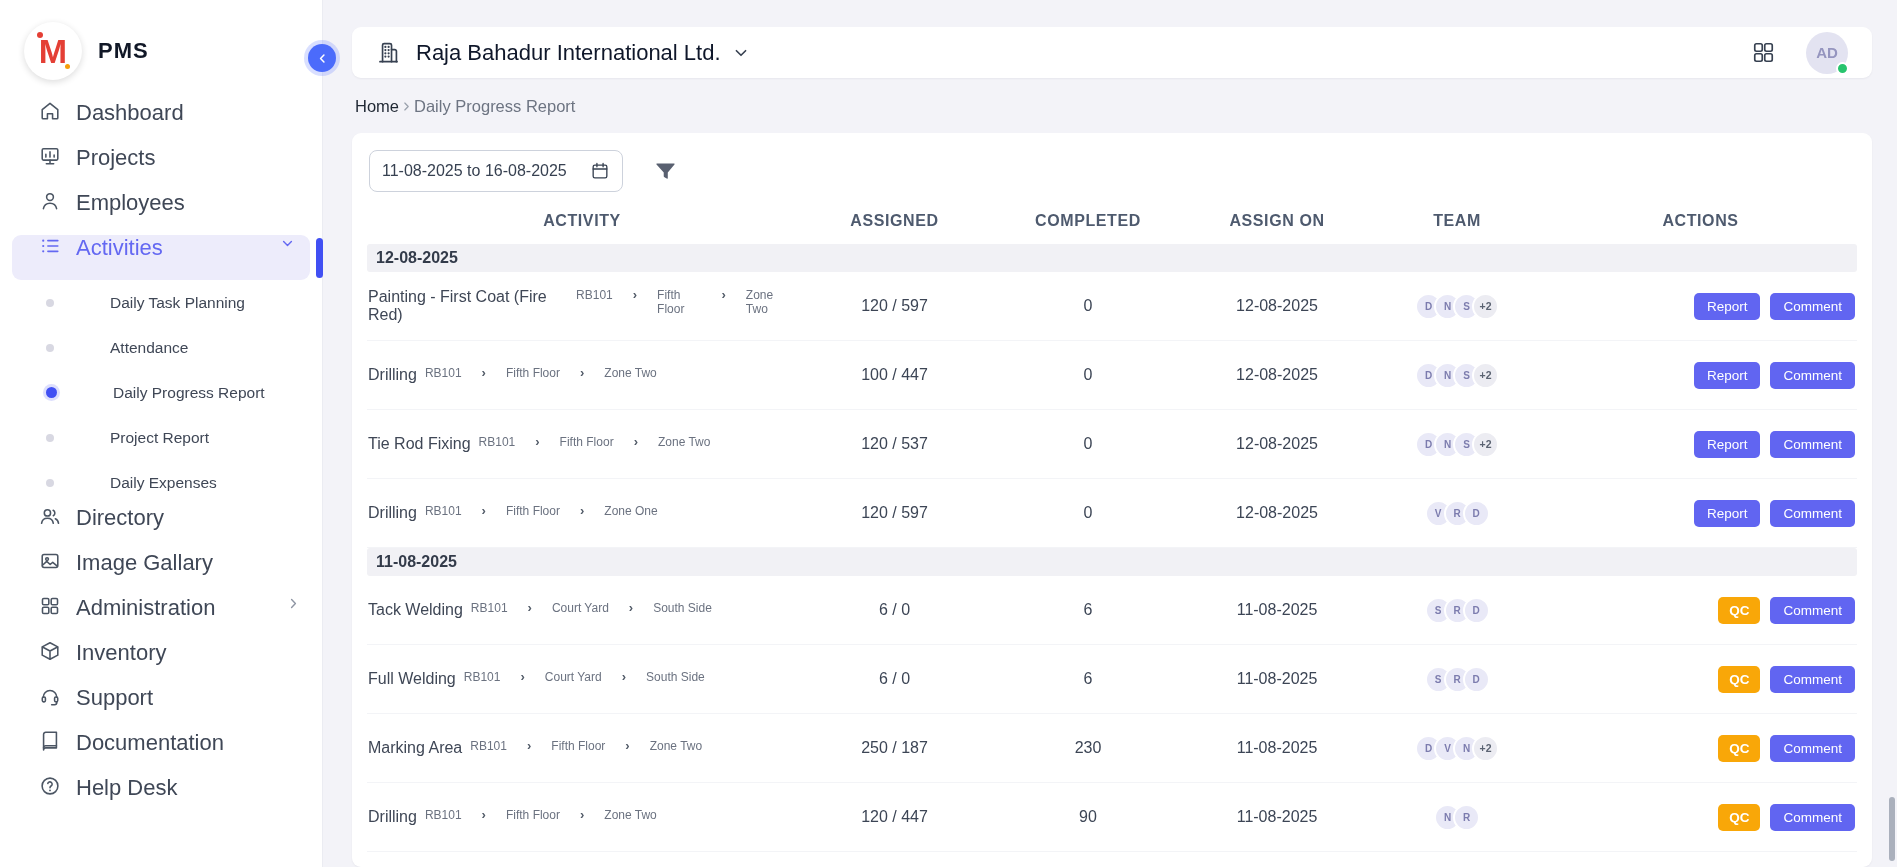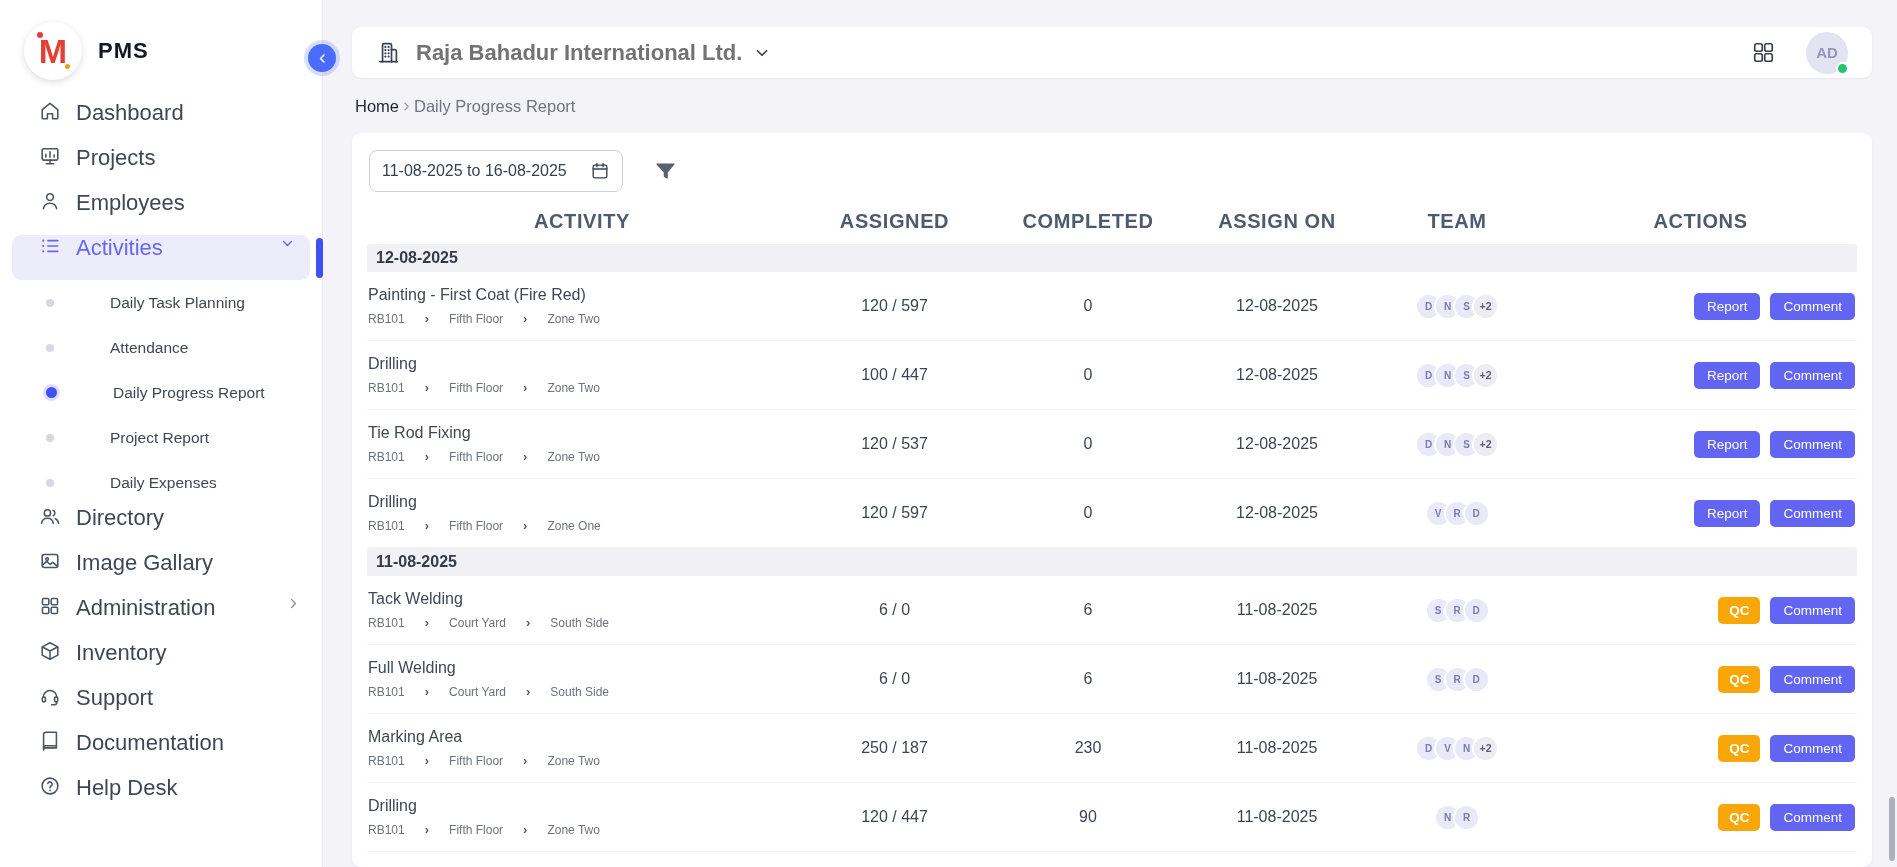--- a/index.html
+++ b/index.html
@@ -29,45 +29,45 @@
   .nav-item .chev{margin-left:auto;width:17px;height:17px;color:#8e95a3}
   .nav-item.active .chev{color:#6468f2}
   .sub-item{display:flex;align-items:center;height:45px;padding-left:46px;gap:56px;font-size:15.5px;color:#3f4756;cursor:pointer}
   .bullet{width:8px;height:8px;border-radius:50%;background:#d8d8e2;flex:none}
   .sub-item.active .bullet{width:11px;height:11px;background:#4150f3;box-shadow:0 0 0 3px rgba(65,80,243,.18)}
 
   
   main{flex:1;padding:27px 25px 0 29px;display:flex;flex-direction:column;min-width:0}
   .topbar{height:70px;background:#fff;border-radius:9px;display:flex;align-items:center;padding:0 24px;box-shadow:0 1px 2px rgba(16,24,40,.05)}
   .building{width:25px;height:25px;color:#374151}
-  .company{font-size:22px;font-weight:700;color:#737373;margin:0 10px 0 15px;cursor:pointer}
+  .company{font-size:22px;font-weight:400;color:#0f172a;margin:0 10px 0 15px;cursor:pointer}
   .company-chev{width:20px;height:20px;color:#374151;cursor:pointer}
   .topbar-right{margin-left:auto;display:flex;align-items:center;gap:30px}
   .apps{width:25px;height:25px;color:#374151;cursor:pointer}
   .avatar{width:42px;height:42px;border-radius:50%;background:#e3e3f1;color:#9595bf;font-weight:700;font-size:15px;display:flex;align-items:center;justify-content:center;position:relative;cursor:pointer}
   .status-dot{position:absolute;right:-1px;bottom:-1px;width:13px;height:13px;border-radius:50%;background:#27c46d;border:2.5px solid #fff}
 
   .breadcrumb{display:flex;align-items:center;margin:19px 0 0 3px;font-size:16.5px}
   .bc-home{color:#1f2733;cursor:pointer}
   .bc-sep{width:15px;height:15px;color:#9aa1ad}
   .bc-current{color:#6d7482}
 
   .content-card{margin-top:17px;background:#fff;border-radius:9px;padding:15px;height:830px;box-shadow:0 1px 2px rgba(16,24,40,.05)}
   .filters{display:flex;align-items:center;gap:30px;margin:2px 0 6px 2px}
   .date-field{width:254px;height:42px;border:1.4px solid #cdd2dc;border-radius:8px;display:flex;align-items:center;padding:0 12px;gap:8px;background:#fff}
   .date-field input{flex:1;min-width:0;border:none;outline:none;font:inherit;font-size:16px;color:#374151;background:transparent}
   .cal{width:20px;height:20px;color:#374151;cursor:pointer}
   .funnel{width:25px;height:25px;color:#596070;cursor:pointer}
 
   .grid6{display:grid;grid-template-columns:430px 195px 192px 186px 174px 1fr;align-items:center}
   .thead{height:46px;margin-top:4px}
-  .th{text-align:center;font-size:20px;font-weight:700;letter-spacing:.6px;color:#4e5a6e;text-transform:uppercase}
+  .th{text-align:center;font-size:16px;font-weight:700;letter-spacing:.6px;color:#4e5a6e;text-transform:uppercase}
   .group-bar{height:28px;background:#f1f1f5;border-radius:3px;display:flex;align-items:center;padding:0 9px;font-size:16px;font-weight:700;color:#333b4a}
   .row{min-height:69px;border-bottom:1px solid #f3f4f7}
-  .activity-cell{display:flex;flex-direction:column;gap:8px;padding:10px 8px 10px 1px}
+  .activity-cell{display:flex;flex-direction:row;gap:8px;padding:10px 8px 10px 1px}
   .act-title{font-size:16px;color:#3f4756}
   .act-path{display:flex;gap:20px;font-size:12px;color:#6b7280}
   .path-sep{font-size:13px;color:#525b68;line-height:1;font-weight:700}
   .cell.num{text-align:center;font-size:16px;color:#3c4555}
   .cell.team{display:flex;justify-content:center;align-items:center}
   .av{width:27px;height:27px;border-radius:50%;background:#e9e9f7;color:#7c7cae;font-size:10px;font-weight:700;display:flex;align-items:center;justify-content:center;border:2px solid #fff;margin-left:-8px;cursor:pointer}
   .av:first-child{margin-left:0}
   .av.more{background:#ececf2;color:#5b6372;font-size:10.5px}
   .cell.actions{display:flex;justify-content:flex-end;gap:10px;padding-right:2px}
   .btn{border:none;border-radius:5px;color:#fff;font-family:inherit;font-size:13.5px;padding:6px 13px;cursor:pointer;font-weight:500}

